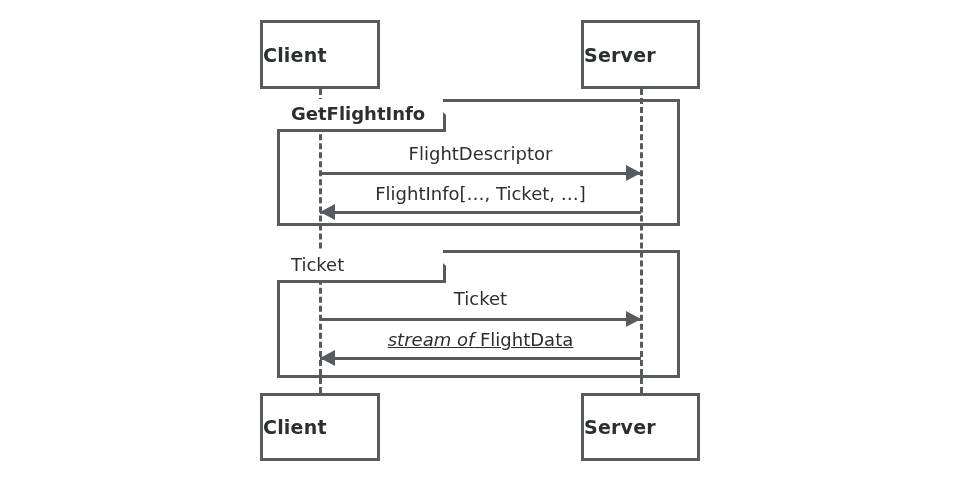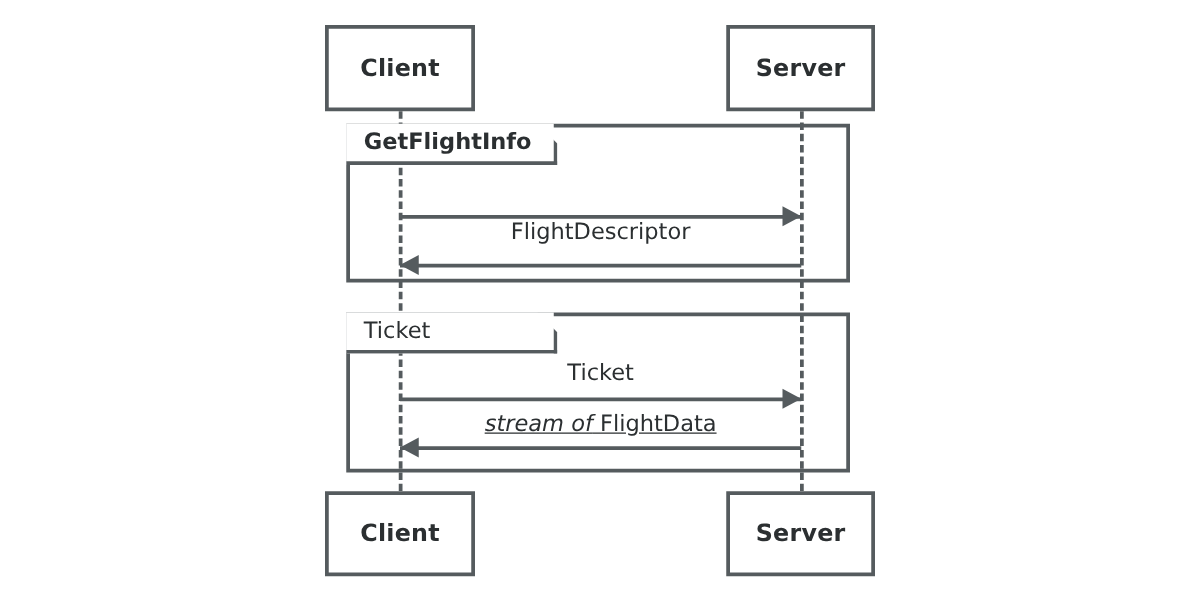--- a/index.html
+++ b/index.html
@@ -3,21 +3,21 @@
 <meta charset="utf-8">
 <style>
   html,body{margin:0;padding:0;background:#ffffff;}
   body{width:960px;height:478px;overflow:hidden;
        font-family:"DejaVu Sans","Liberation Sans",sans-serif;}
   #canvas{position:relative;width:960px;height:478px;background:#ffffff;}
 
   .participant{
     position:absolute;box-sizing:border-box;
     border:3px solid #555b5e;background:#ffffff;
-    display:flex;align-items:center;justify-content:center;
+    display:flex;align-items:center;
     font-weight:bold;font-size:19px;color:#2b2f31;letter-spacing:.2px;
   }
 
   .lifeline{
     position:absolute;width:0;border-left:3px dashed #555b5e;
   }
 
   .fragment{
     position:absolute;box-sizing:border-box;
     border:3px solid #555b5e;background:transparent;
@@ -77,24 +77,25 @@
   <div class="lifeline" style="left:319px;top:89px;height:304px;"></div>
   <div class="lifeline" style="left:640px;top:89px;height:304px;"></div>
 
   <div class="fragment" style="left:277px;top:99px;width:403px;height:127px;"></div>
 
   <div class="frag-tab" style="left:277px;top:99px;width:166px;height:30px;font-weight:bold;">
     <span class="tab-shape"></span>
     <span class="tab-label">GetFlightInfo</span>
   </div>
 
-  <div class="msg-label" style="left:320px;top:143px;width:321px;margin-top:32px;">FlightDescriptor</div>
+  <div class="msg-label" style="left:320px;top:143px;width:321px;">FlightDescriptor</div>
   <div class="msg-line" style="left:320px;top:172px;width:321px;"></div>
   <div class="arrow-head arrow-right" style="left:626px;top:165px;"></div>
 
+  <div class="msg-label" style="left:320px;top:183px;width:321px;">FlightInfo[…, Ticket, …]</div>
   <div class="msg-line" style="left:320px;top:211px;width:321px;"></div>
   <div class="arrow-head arrow-left" style="left:320px;top:204px;"></div>
 
   <div class="fragment" style="left:277px;top:250px;width:403px;height:128px;"></div>
 
   <div class="frag-tab" style="left:277px;top:250px;width:166px;height:30px;">
     <span class="tab-shape"></span>
     <span class="tab-label">Ticket</span>
   </div>
 

